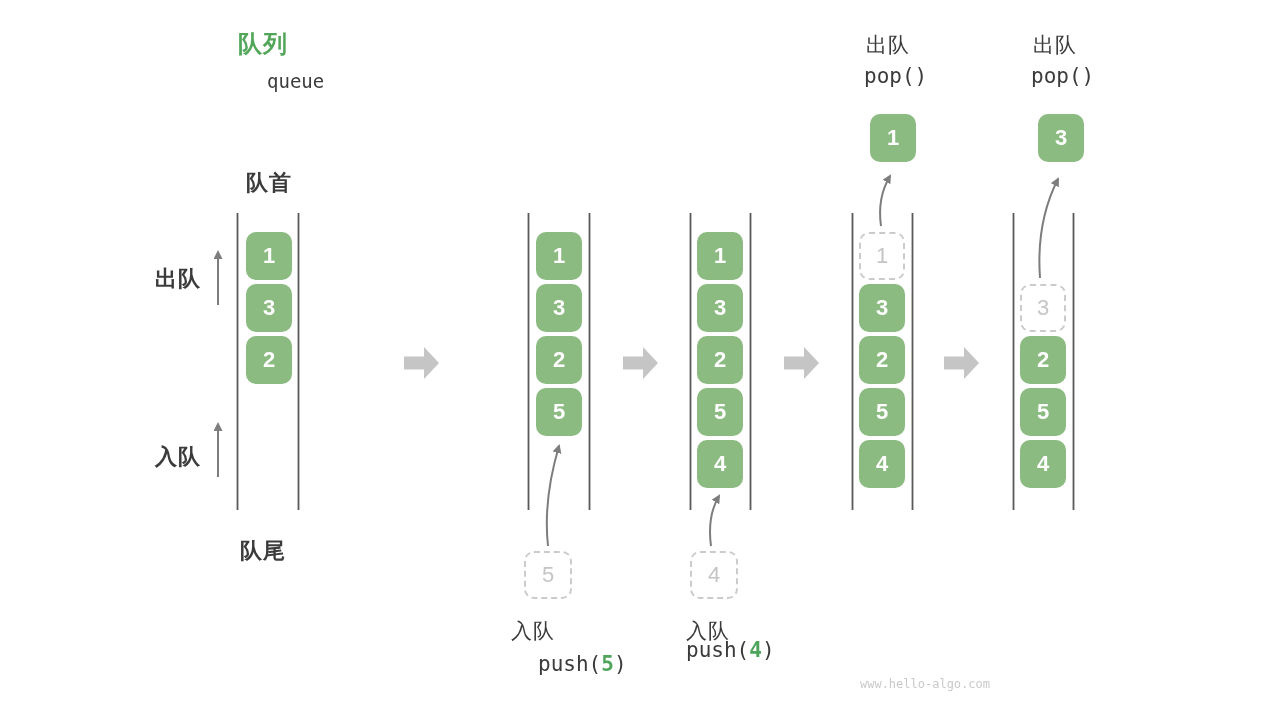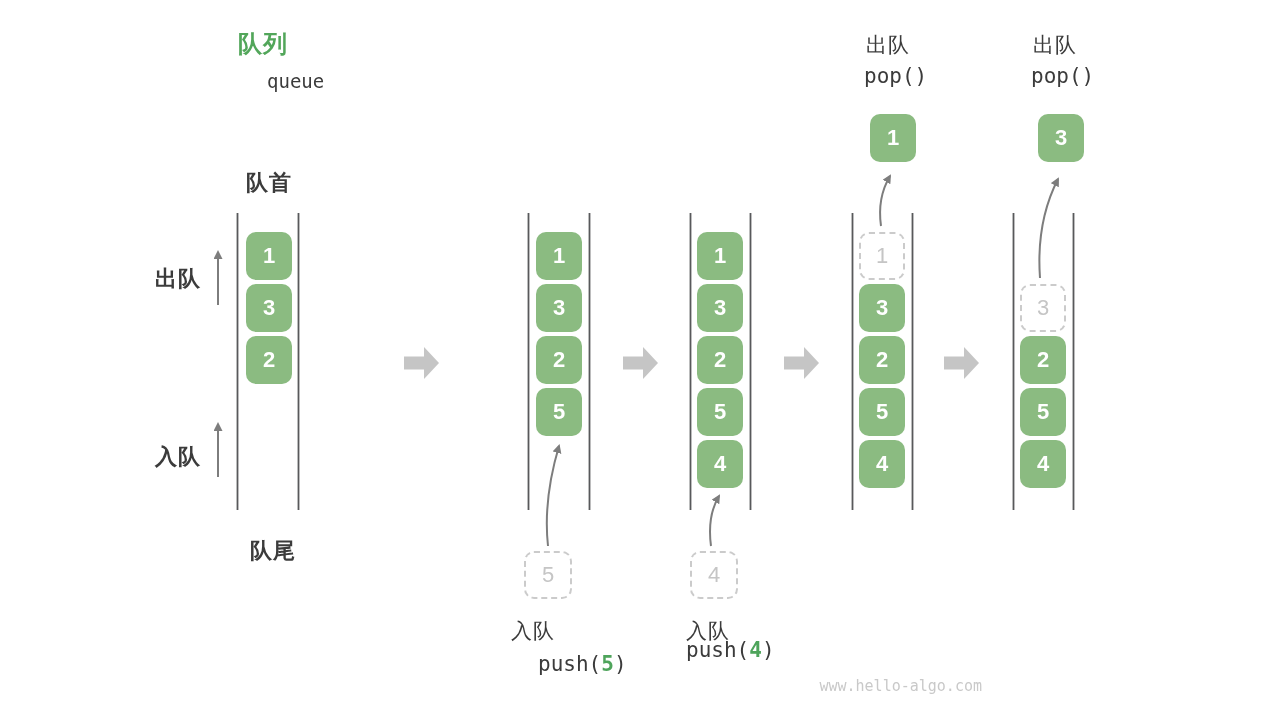--- a/index.html
+++ b/index.html
@@ -41,23 +41,23 @@
   }
   .box.ghost {
     background: #ffffff;
     border: 2px dashed var(--ghost-border, #CBCBCB);
     color: var(--ghost-gray, #C5C5C5);
     font-weight: 500;
   }
   .box.incoming { width: 48px; height: 48px; }
 
   .watermark {
-    position: absolute; right: 52px; top: 677px;
+    position: absolute; right: 44px; top: 677px;
     font-family: "DejaVu Sans Mono", "Liberation Mono", monospace;
-    font-size: 15px; color: var(--watermark-gray, #C9C9C9);
+    font-size: 12px; color: var(--watermark-gray, #C9C9C9);
   }
 </style>
 </head>
 <body>
 
 <div id="canvas">
 
   <svg id="overlay" viewBox="0 0 1280 720">
     <defs>
       <marker id="ah" markerUnits="userSpaceOnUse" markerWidth="12" markerHeight="12" refX="7" refY="4.5" orient="auto">
@@ -94,21 +94,21 @@
       <polygon transform="translate(944,347)" points="0,9.5 20,9.5 20,0 35,16 20,32 20,22.5 0,22.5"></polygon>
     </g>
   </svg>
 
   <div class="title-zh">队列</div>
   <div class="title-en">queue</div>
 
   <div class="cn-label" style="left:246px;top:168px">队首</div>
   <div class="cn-label" style="left:155px;top:264px">出队</div>
   <div class="cn-label" style="left:155px;top:442px">入队</div>
-  <div class="cn-label" style="left:250px;top:536px">队尾</div>
+  <div class="cn-label" style="left:240px;top:536px">队尾</div>
 
   <div class="box" style="left:246px;top:232px">1</div>
   <div class="box" style="left:246px;top:284px">3</div>
   <div class="box" style="left:246px;top:336px">2</div>
 
   <div class="box" style="left:536px;top:232px">1</div>
   <div class="box" style="left:536px;top:284px">3</div>
   <div class="box" style="left:536px;top:336px">2</div>
   <div class="box" style="left:536px;top:388px">5</div>
   <div class="box ghost incoming" style="left:524px;top:551px">5</div>

